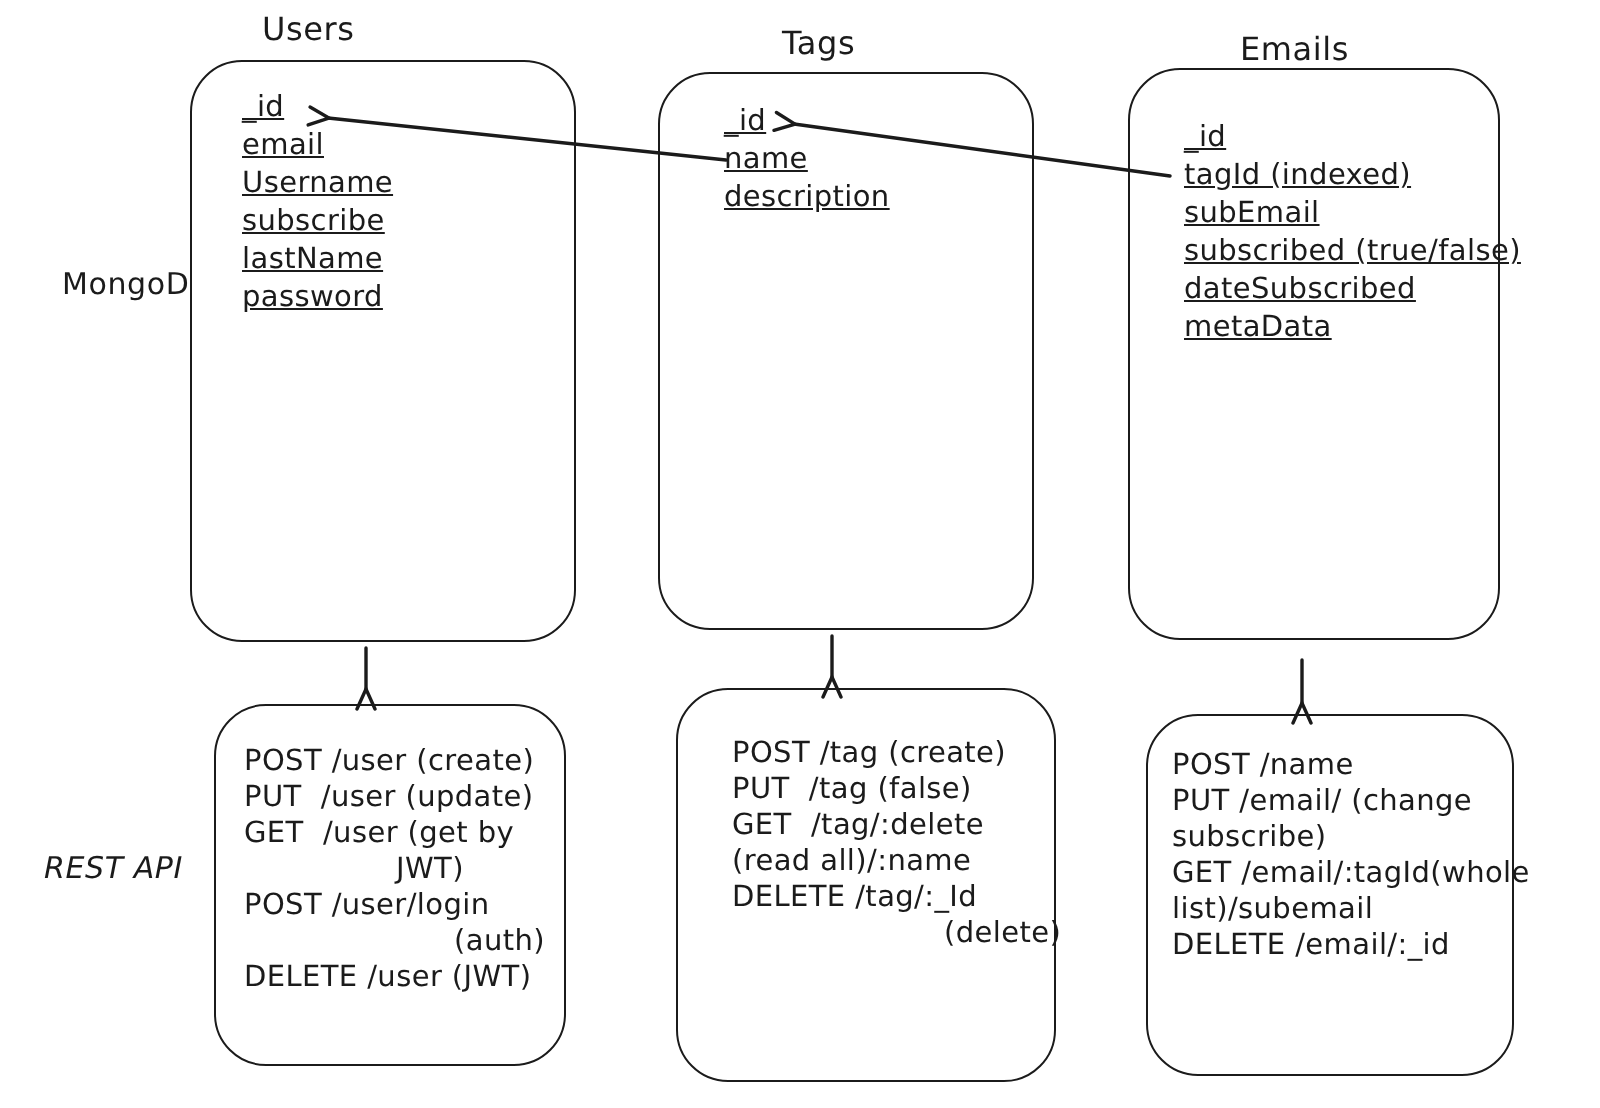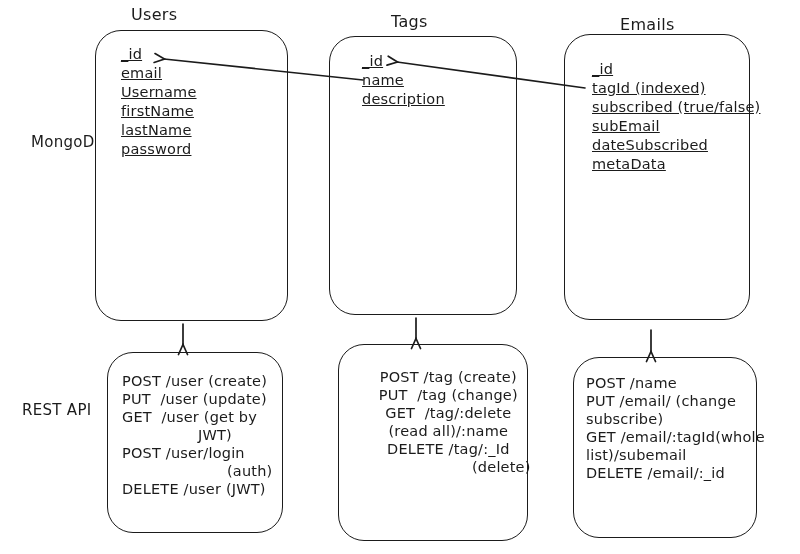--- a/index.html
+++ b/index.html
@@ -65,68 +65,68 @@
     height: 554px;
     pointer-events: none;
   }
 </style>
 </head>
 <body>
 
 <div id="canvas">
 
   <div class="side-label" style="left:31px; top:133px;">MongoDB</div>
-  <div class="side-label" style="left:22px; top:401px;">REST API</div>
+  <div class="side-label" style="left:22px; top:425px;font-style:italic;">REST API</div>
 
   <div class="box-title" style="left:131px; top:5px;">Users</div>
   <div class="box-title" style="left:391px; top:12px;">Tags</div>
   <div class="box-title" style="left:620px; top:15px;">Emails</div>
 
   <div class="box" style="left:95px; top:30px; width:193px; height:291px;"></div>
   <div class="box" style="left:329px; top:36px; width:188px; height:279px;"></div>
   <div class="box" style="left:564px; top:34px; width:186px; height:286px;"></div>
 
   <div class="field-list" style="left:121px; top:45px;">
     <div>_id</div>
     <div>email</div>
     <div>Username</div>
-    <div>firstName</div>
+    <div>subscribe</div>
     <div>lastName</div>
     <div>password</div>
   </div>
   <div class="field-list" style="left:362px; top:52px;">
     <div>_id</div>
     <div>name</div>
     <div>description</div>
   </div>
   <div class="field-list" style="left:592px; top:60px;">
     <div>_id</div>
     <div>tagId (indexed)</div>
+    <div>subEmail</div>
     <div>subscribed (true/false)</div>
-    <div>subEmail</div>
     <div>dateSubscribed</div>
     <div>metaData</div>
   </div>
 
   <div class="box" style="left:107px; top:352px; width:176px; height:181px;"></div>
   <div class="box" style="left:338px; top:344px; width:190px; height:197px;"></div>
   <div class="box" style="left:573px; top:357px; width:184px; height:181px;"></div>
 
   <div class="api-list" style="left:122px; top:372px;">
     <div>POST /user (create)</div>
     <div>PUT  /user (update)</div>
     <div>GET  /user (get by</div>
     <div class="ind-76">JWT)</div>
     <div>POST /user/login</div>
     <div class="ind-105">(auth)</div>
     <div>DELETE /user (JWT)</div>
   </div>
-  <div class="api-list" style="left:366px; top:368px;text-align:center;">
+  <div class="api-list" style="left:366px; top:368px;">
     <div>POST /tag (create)</div>
-    <div>PUT  /tag (change)</div>
+    <div>PUT  /tag (false)</div>
     <div>GET  /tag/:delete</div>
     <div>(read all)/:name</div>
     <div>DELETE /tag/:_Id</div>
     <div class="ind-106">(delete)</div>
   </div>
   <div class="api-list" style="left:586px; top:374px;">
     <div>POST /name</div>
     <div>PUT /email/ (change</div>
     <div>subscribe)</div>
     <div>GET /email/:tagId(whole</div>

